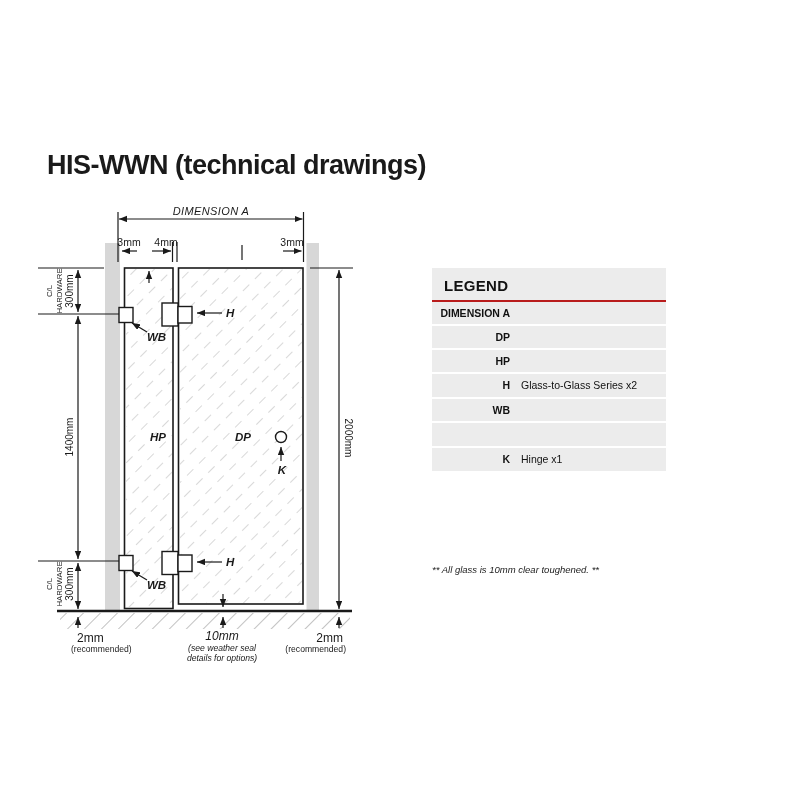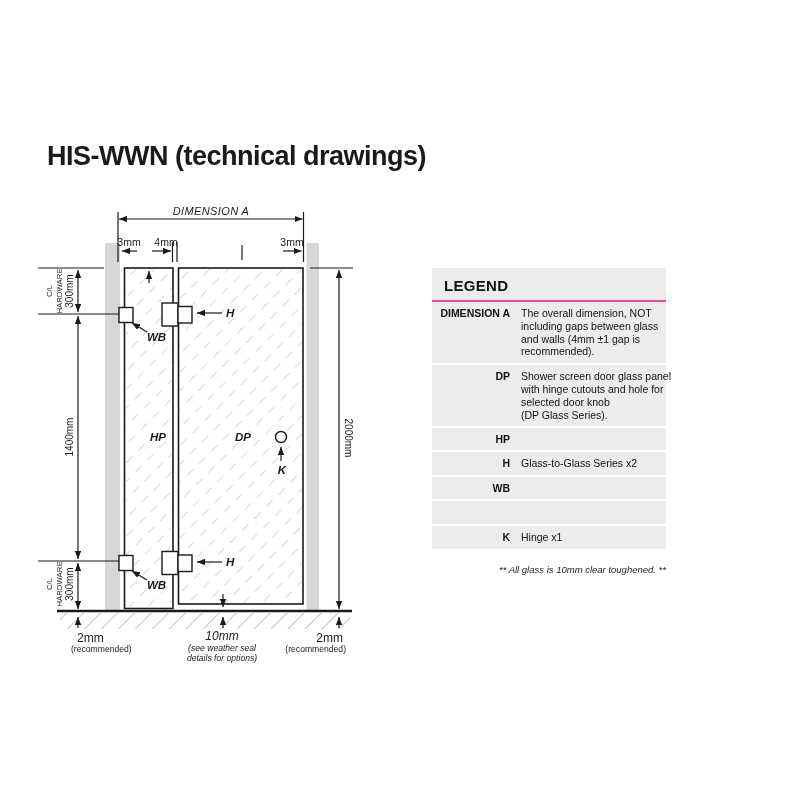--- a/index.html
+++ b/index.html
@@ -1,21 +1,21 @@
 <!DOCTYPE html>
 <html><head>
 <meta charset="utf-8">
 <style>
   html,body{margin:0;padding:0;}
   body{
     width:800px;height:800px;position:relative;background:#ffffff;
     font-family:"Liberation Sans", sans-serif;color:#111;overflow:hidden;
   }
   .page-title{
-    position:absolute;left:47px;top:141px;
+    position:absolute;left:47px;top:150px;
     font-size:27px;font-weight:bold;letter-spacing:-0.5px;color:#1a1a1a;
     white-space:nowrap;
   }
   svg.drawing{position:absolute;left:0;top:0;pointer-events:none;}
   svg text{fill:#1a1a1a;}
   .t-dim{font-size:10.5px;}
   .t-dim-i{font-size:11px;font-style:italic;letter-spacing:.4px;}
   .t-rot{font-size:10px;}
   .t-cl{font-size:7.8px;}
   .t-part{font-size:11.5px;font-weight:bold;font-style:italic;}
@@ -24,35 +24,35 @@
   .t-small-i{font-size:8.6px;font-style:italic;}
   .t-big-i{font-size:12px;font-style:italic;}
 
   .legend{
     position:absolute;left:432px;top:268px;width:234px;
     background:#ececec;
   }
   .legend-header{
     font-size:15px;font-weight:bold;letter-spacing:.3px;
     padding:9px 0 6px 12px;
-    border-bottom:2px solid #ec4899;
+    border-bottom:2px solid #b91c1c;
   }
   .legend-row{display:flex;padding:4px 0 5px 0;}
   .legend-row + .legend-row{border-top:2px solid #ffffff;}
   .legend-key{
     flex:none;width:78px;text-align:right;padding-right:11px;padding-top:1px;
     font-weight:bold;font-size:10.5px;
   }
   .legend-desc{
     flex:none;font-size:10.5px;line-height:12.8px;white-space:pre;padding-top:1px;
   }
   .legend-row.spacer{height:14px;}
   .legend-note{
     position:absolute;left:432px;width:234px;top:564px;
-    text-align:right;font-size:9.5px;font-style:italic;color:#222;
+    text-align:left;font-size:9.5px;font-style:italic;color:#222;
     white-space:nowrap;
   }
 </style>
 </head>
 <body>
 
 <div class="page-title">HIS-WWN (technical drawings)</div>
 
 <svg class="drawing" width="800" height="800" viewBox="0 0 800 800">
   <defs>
@@ -175,31 +175,23 @@
     <text class="t-big" x="343" y="642" text-anchor="end">2mm</text>
     <text class="t-small" x="346" y="652" text-anchor="end">(recommended)</text>
   </g>
 </svg>
 
 <div class="legend">
   <div class="legend-header">LEGEND</div>
 
   <div class="legend-row">
     <div class="legend-key">DIMENSION A</div>
-    <div class="legend-desc">The overall dimension, NOT
-including gaps between glass
-and walls (4mm ±1 gap is
-recommended).</div>
   </div>
   <div class="legend-row">
     <div class="legend-key">DP</div>
-    <div class="legend-desc">Shower screen door glass panel
-with hinge cutouts and hole for
-selected door knob
-(DP Glass Series).</div>
   </div>
   <div class="legend-row">
     <div class="legend-key">HP</div>
   </div>
   <div class="legend-row">
     <div class="legend-key">H</div>
     <div class="legend-desc">Glass-to-Glass Series x2</div>
   </div>
   <div class="legend-row">
     <div class="legend-key">WB</div>

